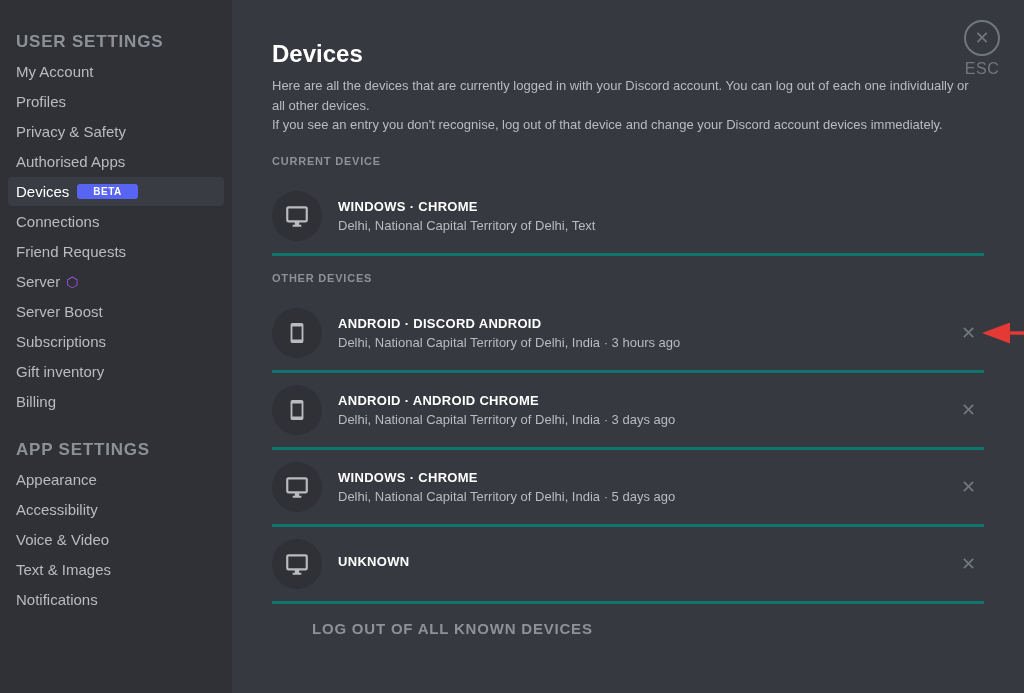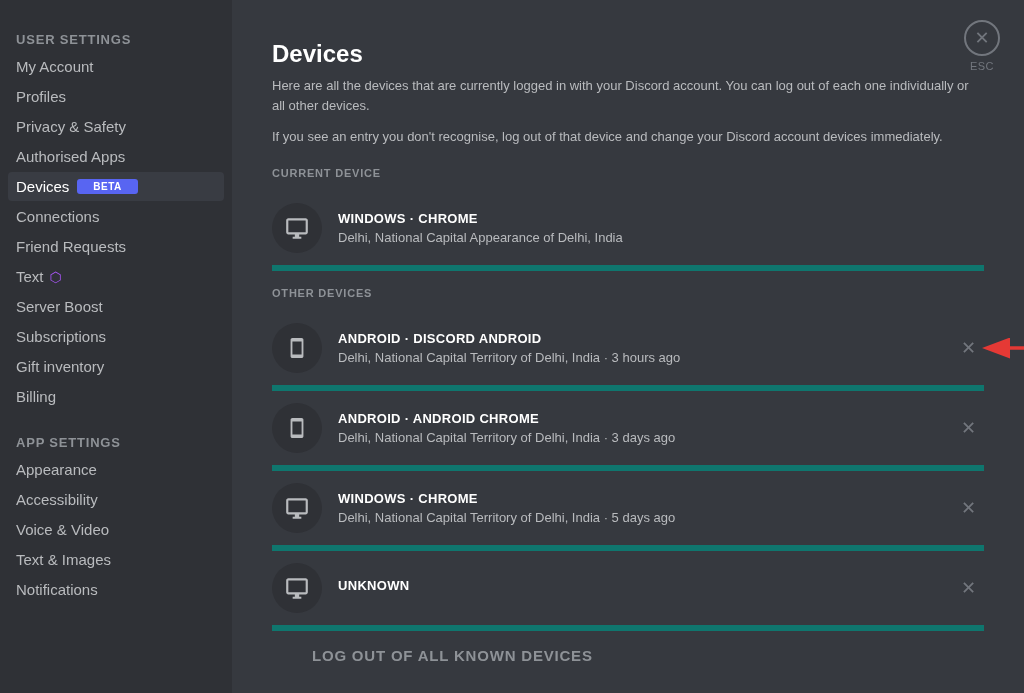--- a/index.html
+++ b/index.html
@@ -19,21 +19,21 @@
       min-width: 232px;
       background: #2f3136;
       height: 100%;
       overflow-y: auto;
       padding: 16px 8px;
       scrollbar-width: thin;
       scrollbar-color: #202225 transparent;
     }
 
     .sidebar-section-label {
-      font-size: 13px;
+      font-size: 17px;
       font-weight: 700;
       color: #8e9297;
       letter-spacing: 0.8px;
       text-transform: uppercase;
       padding: 8px 8px 4px 8px;
       margin-top: 8px;
     }
 
     .sidebar-item {
       display: flex;
@@ -98,37 +98,36 @@
       border: 2px solid #72767d;
       background: transparent;
       color: #72767d;
       font-size: 18px;
       display: flex;
       align-items: center;
       justify-content: center;
     }
 
     .close-esc {
-      font-size: 11px;
+      font-size: 16px;
       color: #72767d;
       margin-top: 4px;
       letter-spacing: 0.5px;
     }
 
     .page-title {
       font-size: 24px;
       font-weight: 700;
       color: #fff;
       margin-bottom: 8px;
     }
 
     .page-desc {
       font-size: 13px;
       color: #b9bbbe;
-      margin-bottom: 12px;
       line-height: 1.5;
     }
 
     .page-desc-warning {
       font-size: 13px;
       color: #b9bbbe;
       margin-bottom: 20px;
       line-height: 1.5;
     }
 
@@ -139,21 +138,21 @@
       letter-spacing: 0.8px;
       text-transform: uppercase;
       margin-bottom: 12px;
       margin-top: 8px;
     }
 
     .device-item {
       display: flex;
       align-items: center;
       padding: 12px 0;
-      border-bottom: 6px solid #0f766e;
+      border-bottom: 3px solid #0f766e;
       position: relative;
     }
 
     .device-icon-circle {
       width: 50px;
       height: 50px;
       border-radius: 50%;
       background: #2f3136;
       display: flex;
       align-items: center;
@@ -235,21 +234,21 @@
   </div>
   <div class="sidebar-item">
     <span>Connections</span>
   </div>
   <div class="sidebar-item">
     <span>Friend Requests</span>
   </div>
 
 
   <div class="sidebar-item">
-    <span>Text</span>
+    <span>Server</span>
     <span class="nitro-icon">⬡</span>
   </div>
   <div class="sidebar-item">
     <span>Server Boost</span>
   </div>
   <div class="sidebar-item">
     <span>Subscriptions</span>
   </div>
   <div class="sidebar-item">
     <span>Gift inventory</span>
@@ -291,21 +290,21 @@
 
   <div class="section-label">CURRENT DEVICE</div>
   <div class="device-item">
     <div class="device-icon-circle">
       <svg width="26" height="26" viewBox="0 0 24 24">
         <path d="M20 3H4c-1.1 0-2 .9-2 2v11c0 1.1.9 2 2 2h6v2H8v2h8v-2h-2v-2h6c1.1 0 2-.9 2-2V5c0-1.1-.9-2-2-2zm0 13H4V5h16v11z"></path>
       </svg>
     </div>
     <div class="device-info">
       <div class="device-name">WINDOWS · CHROME</div>
-      <div class="device-location">Delhi, National Capital Appearance of Delhi, India</div>
+      <div class="device-location">Delhi, National Capital Territory of Delhi, Text</div>
     </div>
   </div>
 
   <div class="other-devices-section">
     <div class="section-label">OTHER DEVICES</div>
 
     <div class="device-item" style="position:relative;">
       <div class="device-icon-circle">
         <svg width="22" height="26" viewBox="0 0 24 24">
           <path d="M17 1.01L7 1c-1.1 0-2 .9-2 2v18c0 1.1.9 2 2 2h10c1.1 0 2-.9 2-2V3c0-1.1-.9-1.99-2-1.99zM17 19H7V5h10v14z"></path>

